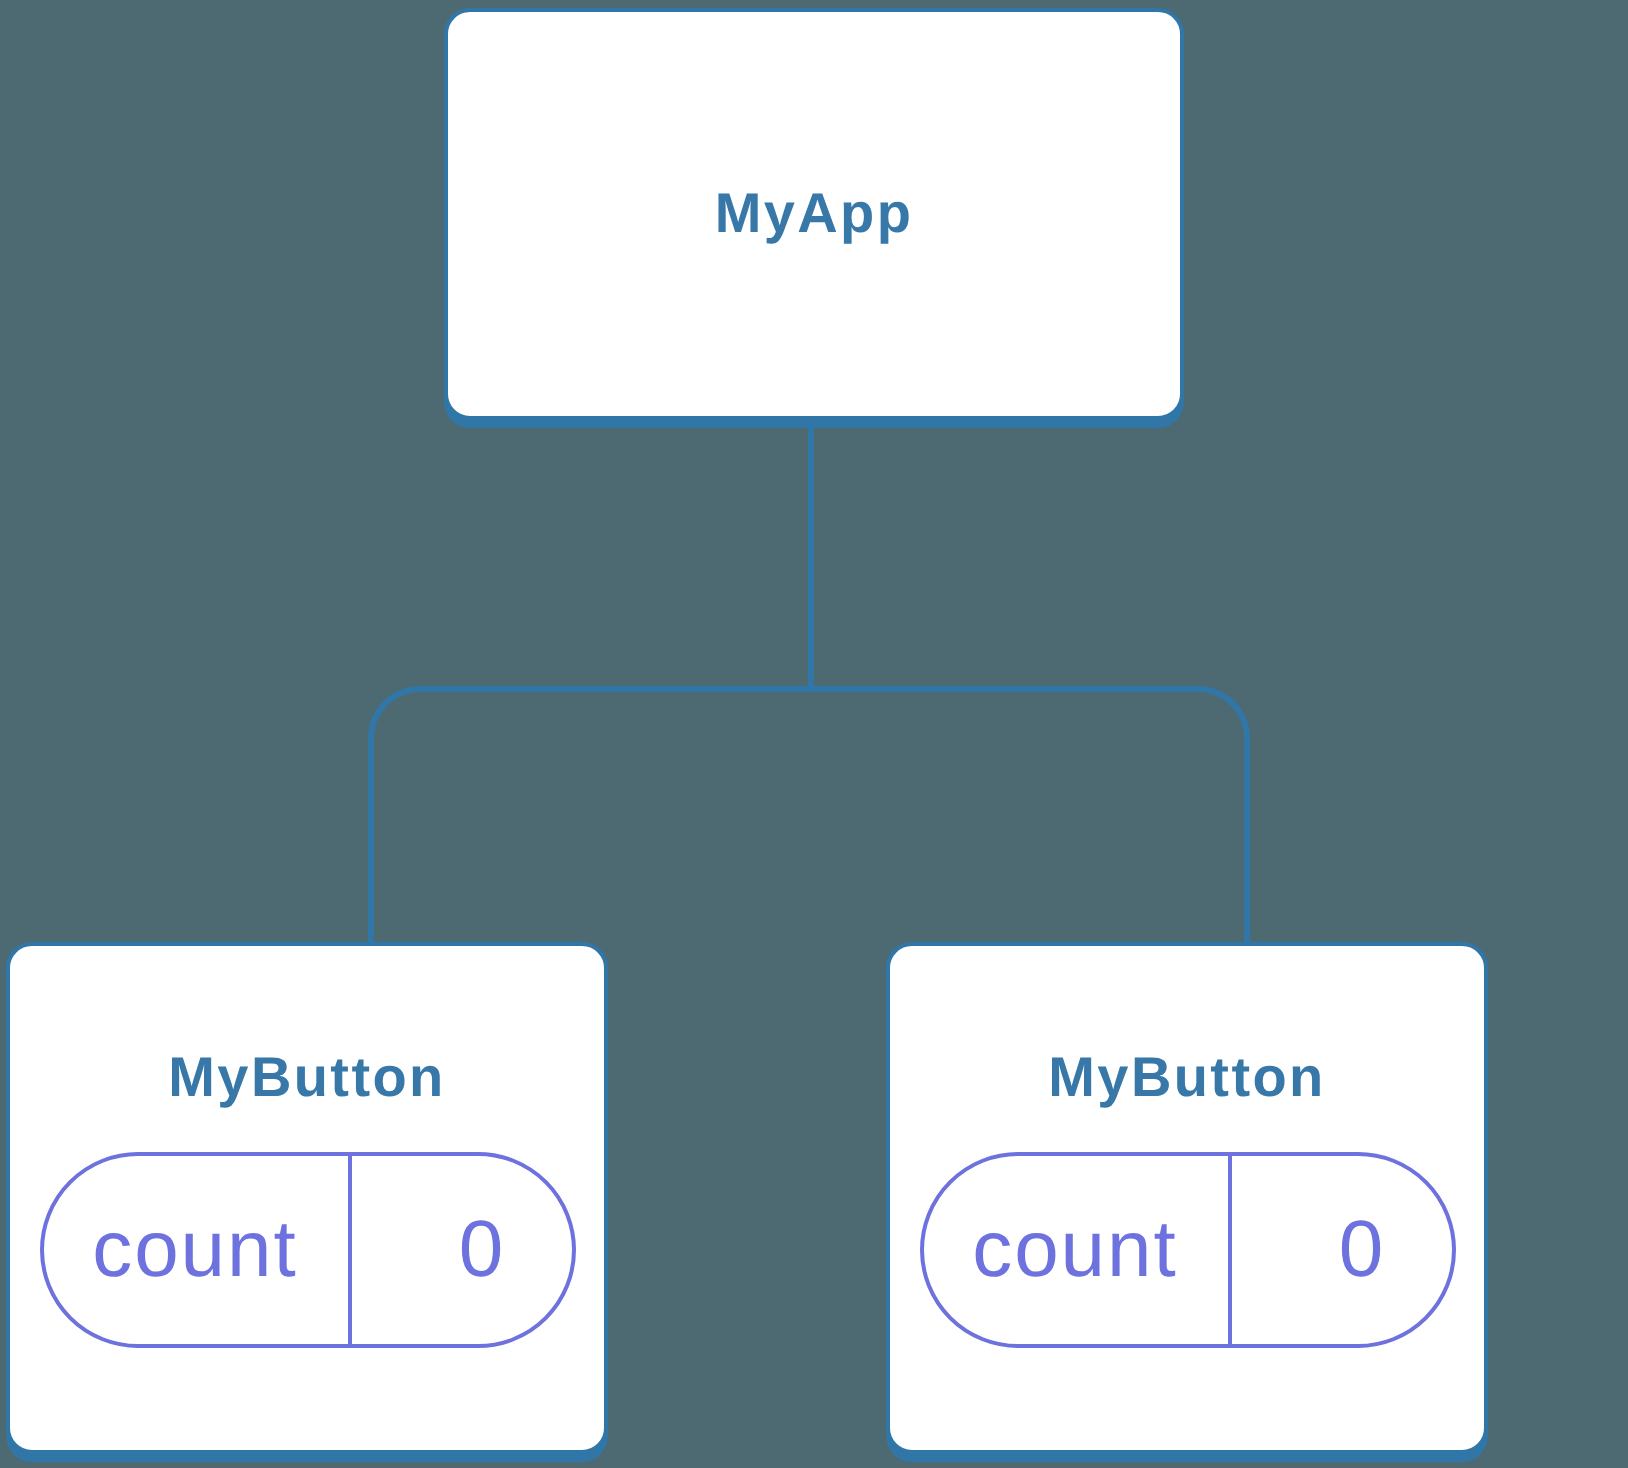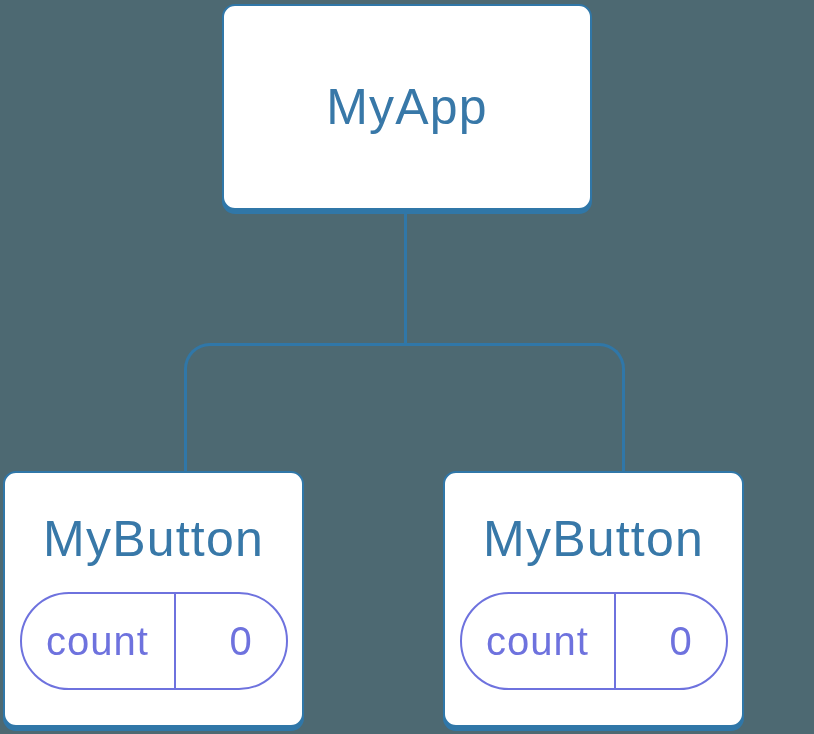--- a/index.html
+++ b/index.html
@@ -69,30 +69,30 @@
     display: flex;
     flex-direction: column;
     align-items: center;
     padding-top: 44px;
   }
   .node-child-left  { left: 3px; }
   .node-child-right { left: 443px; }
 
   .node-label {
     color: var(--text-blue);
-    font-size: 50px;
-    font-weight: 400;
+    font-size: 28px;
+    font-weight: 700;
     letter-spacing: 1.2px;
     line-height: 44px;
     white-space: nowrap;
   }
 
   
   .state-pill {
-    margin-top: 31px;
+    margin-top: 15px;
     width: 268px;
     height: 98px;
     border: 2px solid var(--accent-purple);
     border-radius: 49px;
     background: var(--card-bg);
     display: flex;
     overflow: hidden;
     gap: 20px;
   }
   .state-key {

